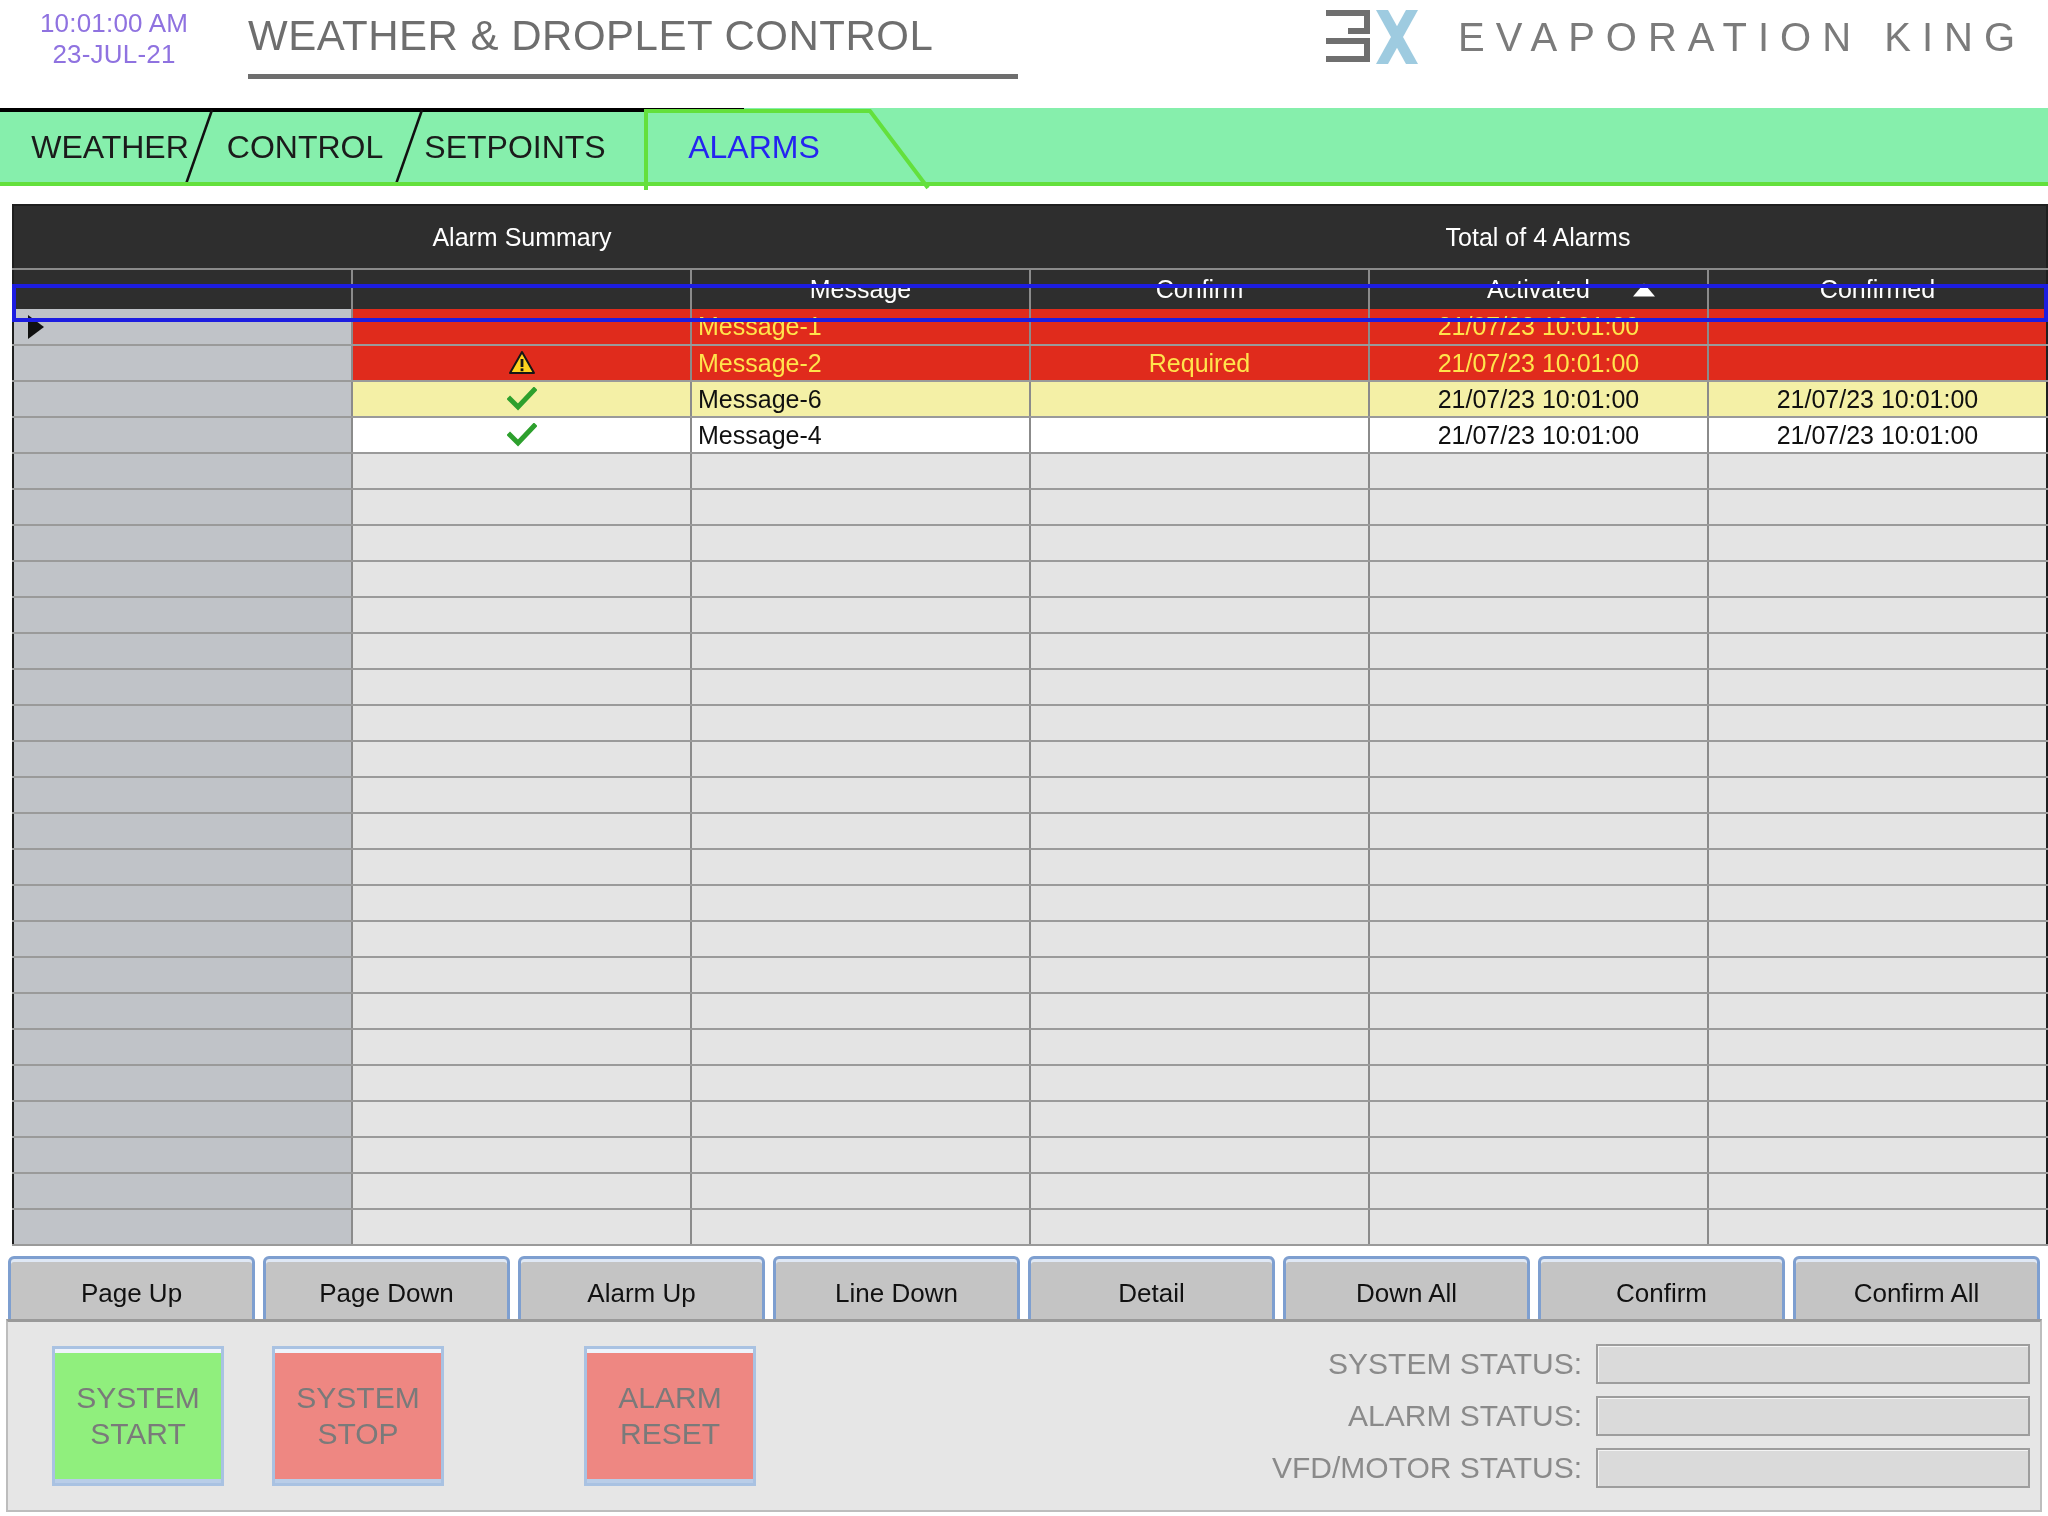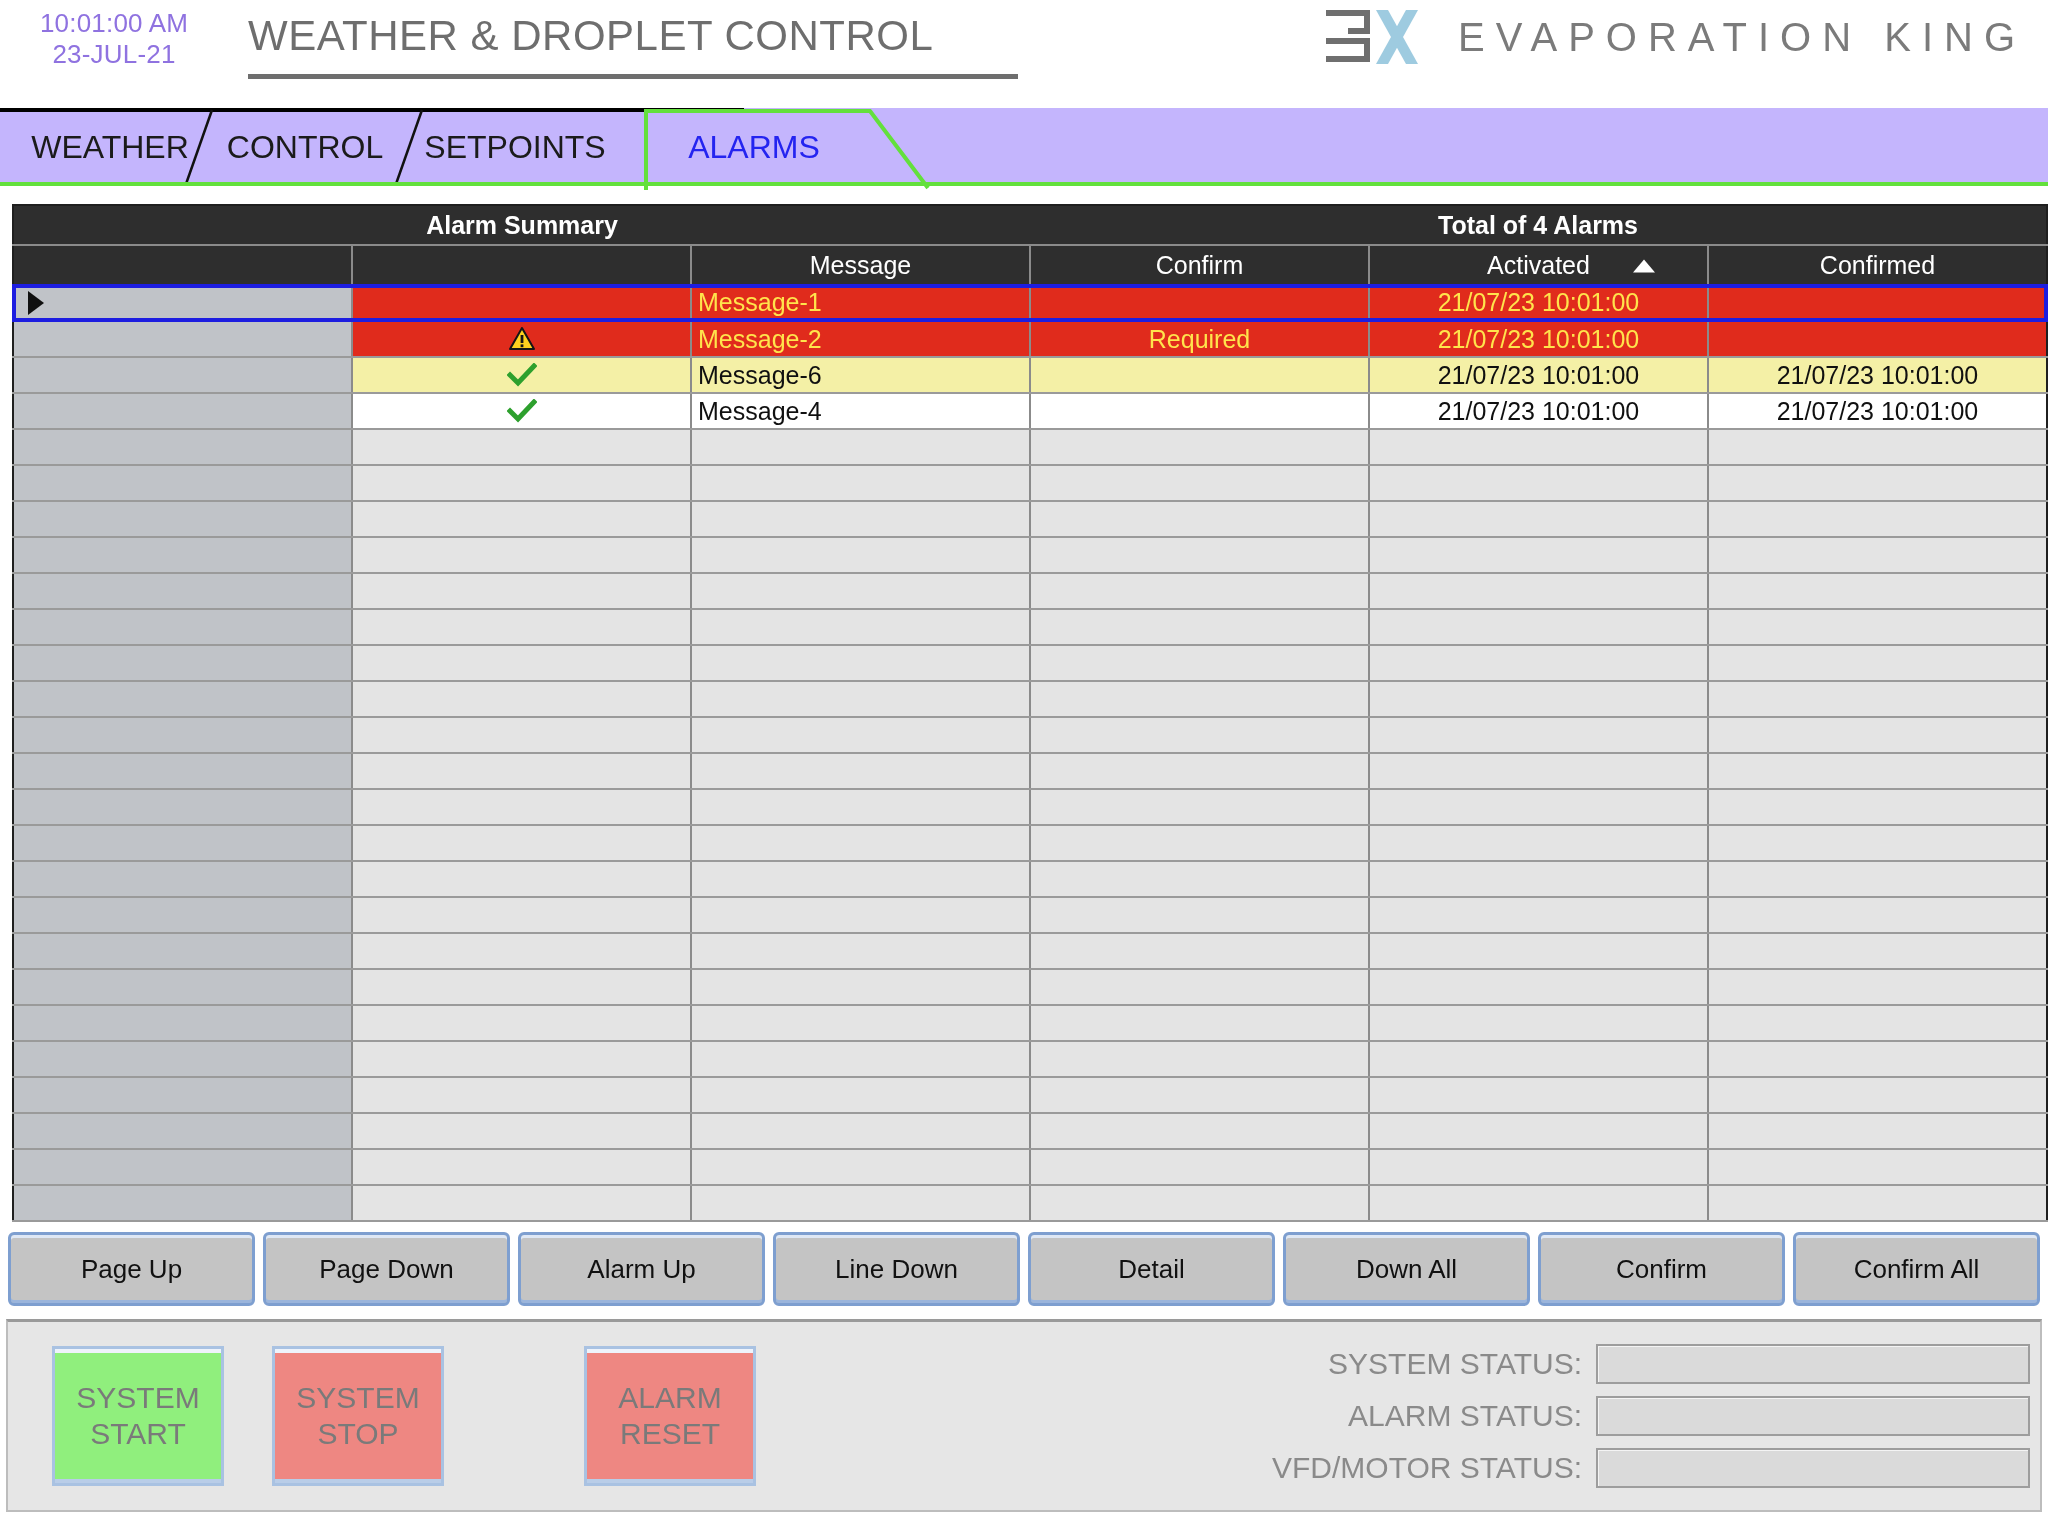--- a/index.html
+++ b/index.html
@@ -73,21 +73,21 @@
     font-size: 40px;
     color: #7b7b7b;
     letter-spacing: 11px;
     white-space: nowrap;
   }
 
   
   .tabbar {
     position: relative;
     height: 78px;
-    background: #c4b5fd;
+    background: #86efac;
     padding-left: 22px;
   }
   .tab-baseline {
     position: absolute;
     left: 0; right: 0;
     bottom: 0;
     height: 4px;
     background: #63e03c;
   }
   .tab-topline {
@@ -153,23 +153,22 @@
     width: 2036px;
     margin: 0 6px;
     table-layout: fixed;
     border: 2px solid #1f1f1f;
   }
   .sum-head td {
     background: #2e2e2e;
     color: #ffffff;
     font-size: 25px;
     height: 38px;
-    padding: 0;
+    padding: 12px;
     border: none;
-    font-weight: bold;
   }
   .sum-head .sum-left { text-align: center; }
   .sum-head .sum-right { text-align: center; }
 
   .col-head td {
     background: #2e2e2e;
     color: #ffffff;
     font-size: 25px;
     height: 40px;
     padding: 0 6px;

